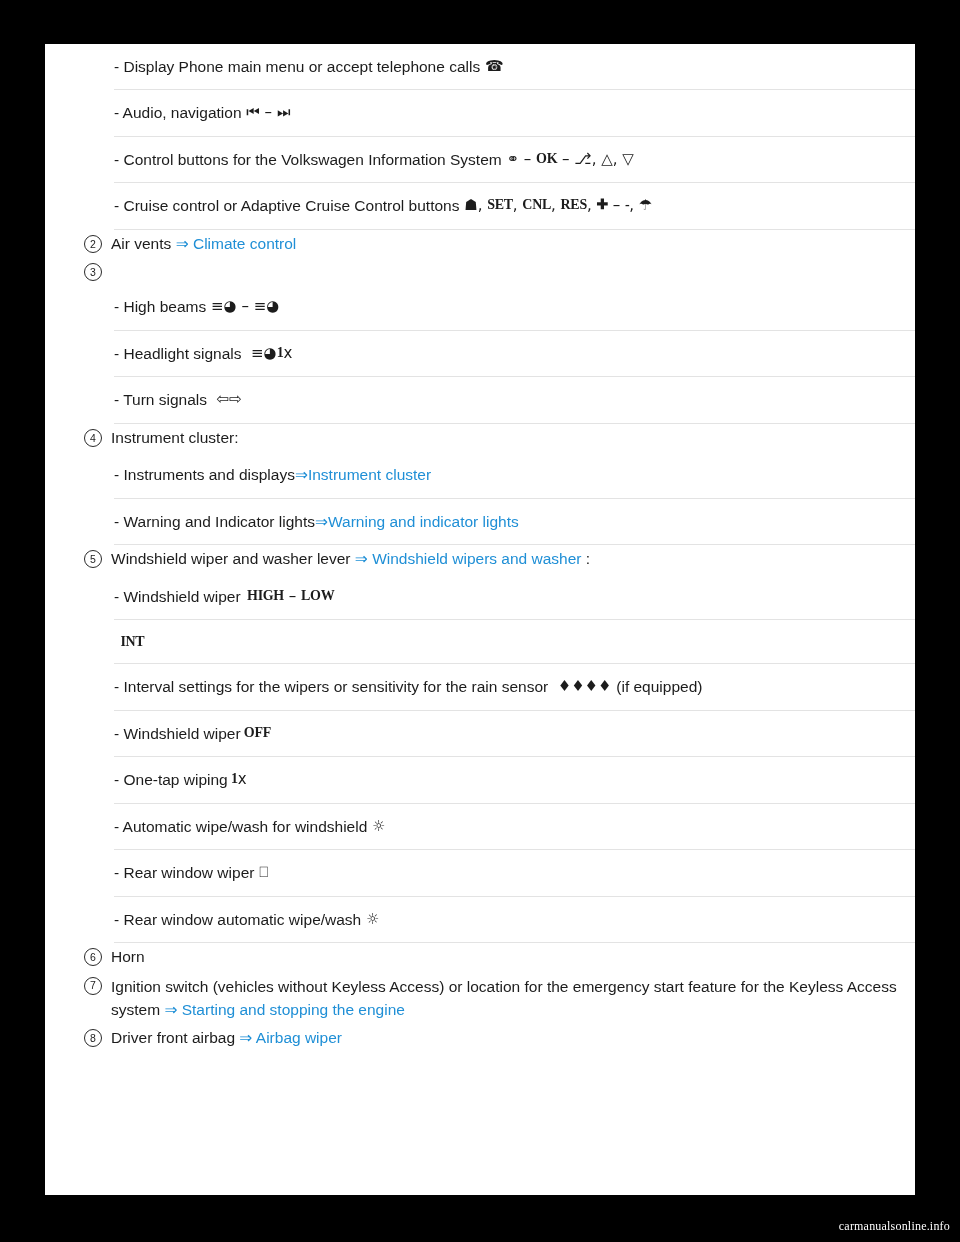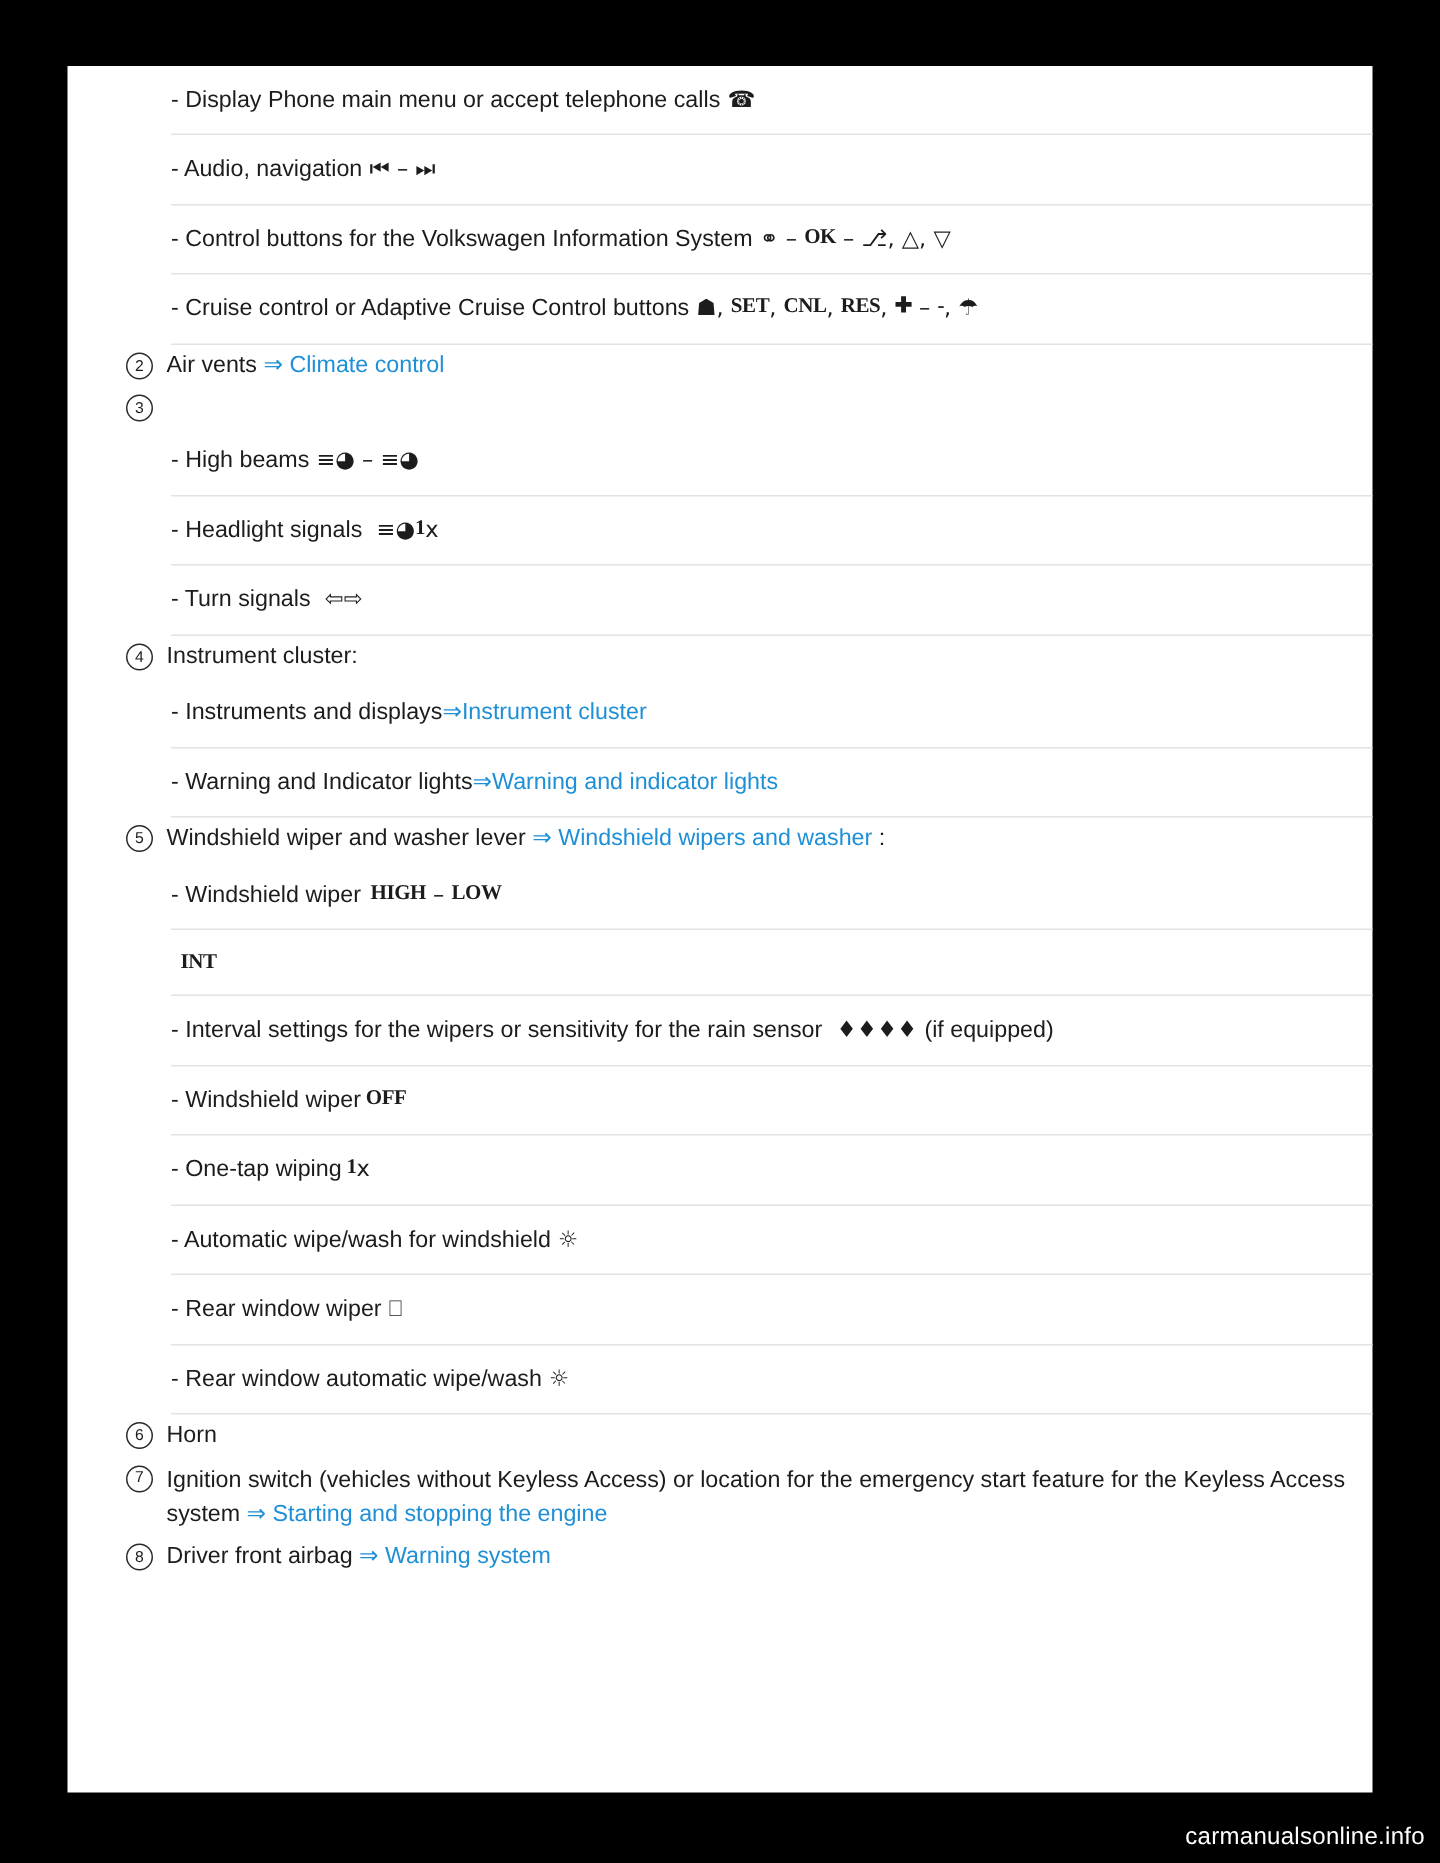--- a/index.html
+++ b/index.html
@@ -82,22 +82,22 @@
   .symbold {
     font-family: Liberation Serif, serif;
     font-weight: bold;
     font-size: 14px;
     letter-spacing: -0.3px;
   }
   .watermark {
     position: absolute;
     right: 10px;
     bottom: 8px;
-    font-size: 16px;
-    font-family: Liberation Sans, sans-serif;
+    font-size: 12px;
+    font-family: Liberation Serif, serif;
     color: #ffffff;
     letter-spacing: 0.2px;
   }
   .tall { line-height: 1.5; }
 </style>
 </head>
 <body>
 
 <div class="page">
   <div class="content">
@@ -259,20 +259,20 @@
         <span class="arrow">⇒</span>
         <span class="link">Starting and stopping the engine</span>
       </span>
     </div>
 
     <div class="row numrow">
       <span class="bullet">8</span>
       <span class="numtext">
         <span>Driver front airbag</span>
         <span class="arrow">⇒</span>
-        <span class="link">Warning system</span>
+        <span class="link">Airbag wiper</span>
       </span>
     </div>
 
   </div>
 </div>
 
 <div class="watermark">carmanualsonline.info</div>
 
 </body></html>

